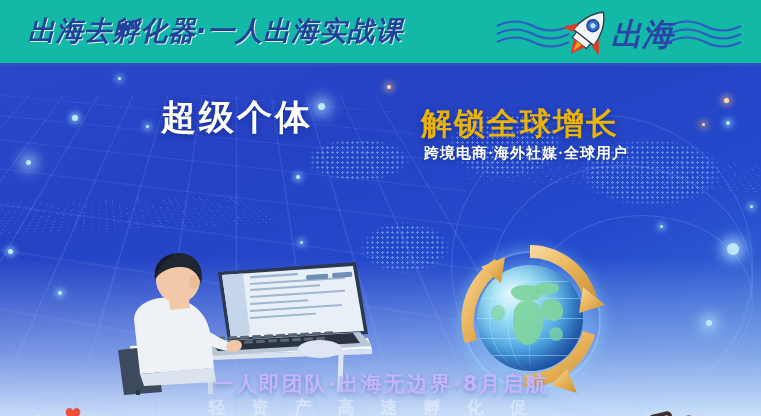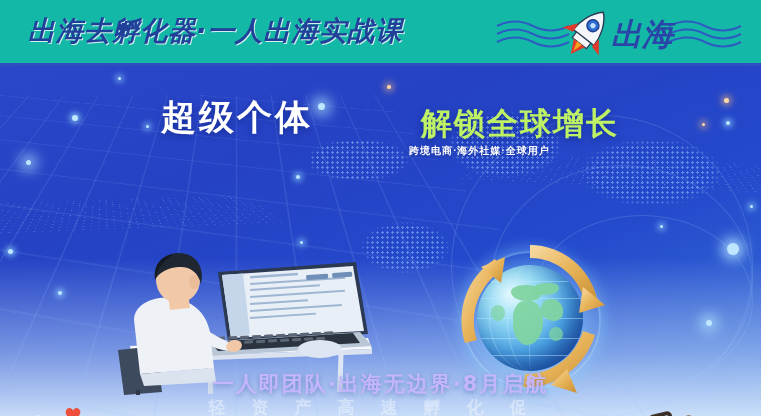--- a/index.html
+++ b/index.html
@@ -123,28 +123,28 @@
   .badge-text{
     position:absolute;left:0;top:17px;width:76px;text-align:center;
     color:#fff;font-size:13px;font-weight:bold;line-height:18px;
     font-family:"DejaVu Sans","Liberation Sans",sans-serif;
     letter-spacing:0px;
   }
 
   
   .h-unlock{
     position:absolute;left:421px;top:103px;z-index:20;
-    font-size:31px;font-weight:bold;color:#bef264;letter-spacing:2px;
+    font-size:31px;font-weight:bold;color:#eab308;letter-spacing:2px;
     font-family:"DejaVu Sans","Liberation Sans",sans-serif;
     text-shadow:0 2px 7px rgba(0,25,95,.5);
     white-space:nowrap;
   }
   .h-unlock-sub{
-    position:absolute;left:409px;top:144px;z-index:20;
-    font-size:10px;font-weight:bold;color:#ffffff;letter-spacing:1px;
+    position:absolute;left:424px;top:144px;z-index:20;
+    font-size:15px;font-weight:bold;color:#ffffff;letter-spacing:1px;
     font-family:Liberation Serif, serif;
     text-shadow:0 1px 4px rgba(0,25,95,.5);
     white-space:nowrap;
   }
 
   
   .h-bottom1{
     position:absolute;left:0;top:320px;width:761px;text-align:center;z-index:25;
     font-size:28px;font-weight:bold;color:#ffffff;letter-spacing:2px;
     font-family:"DejaVu Sans","Liberation Sans",sans-serif;

